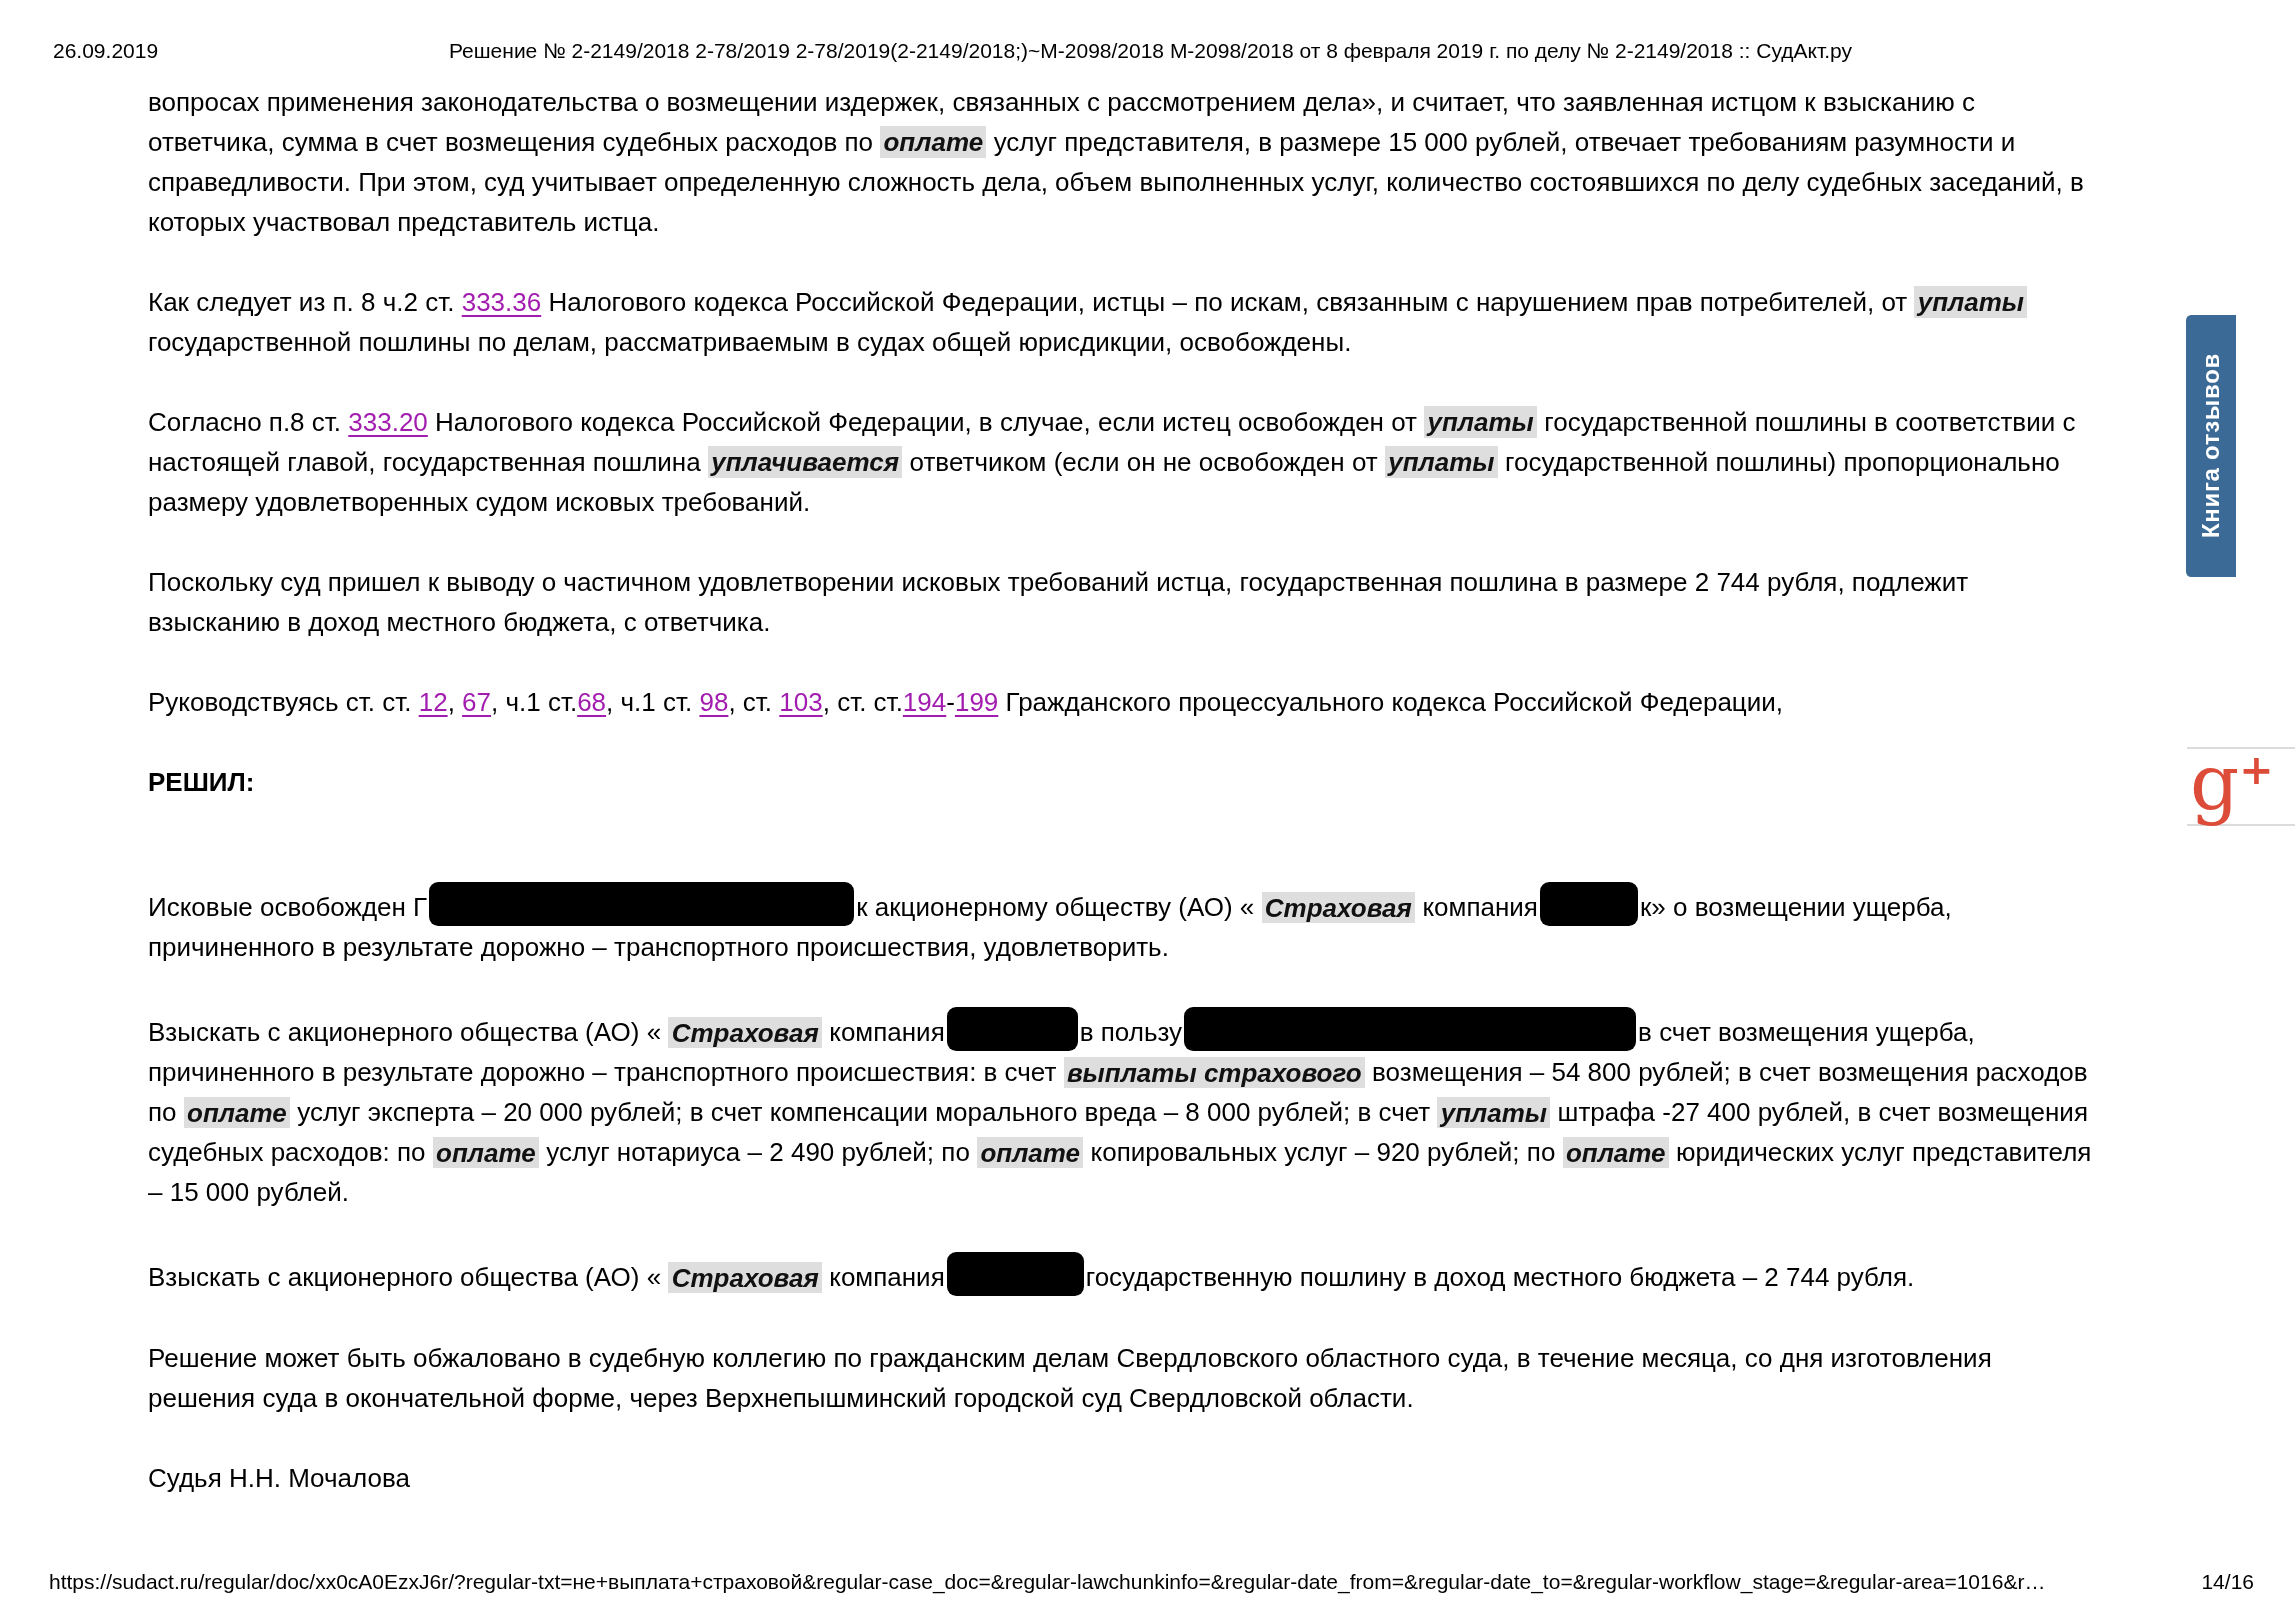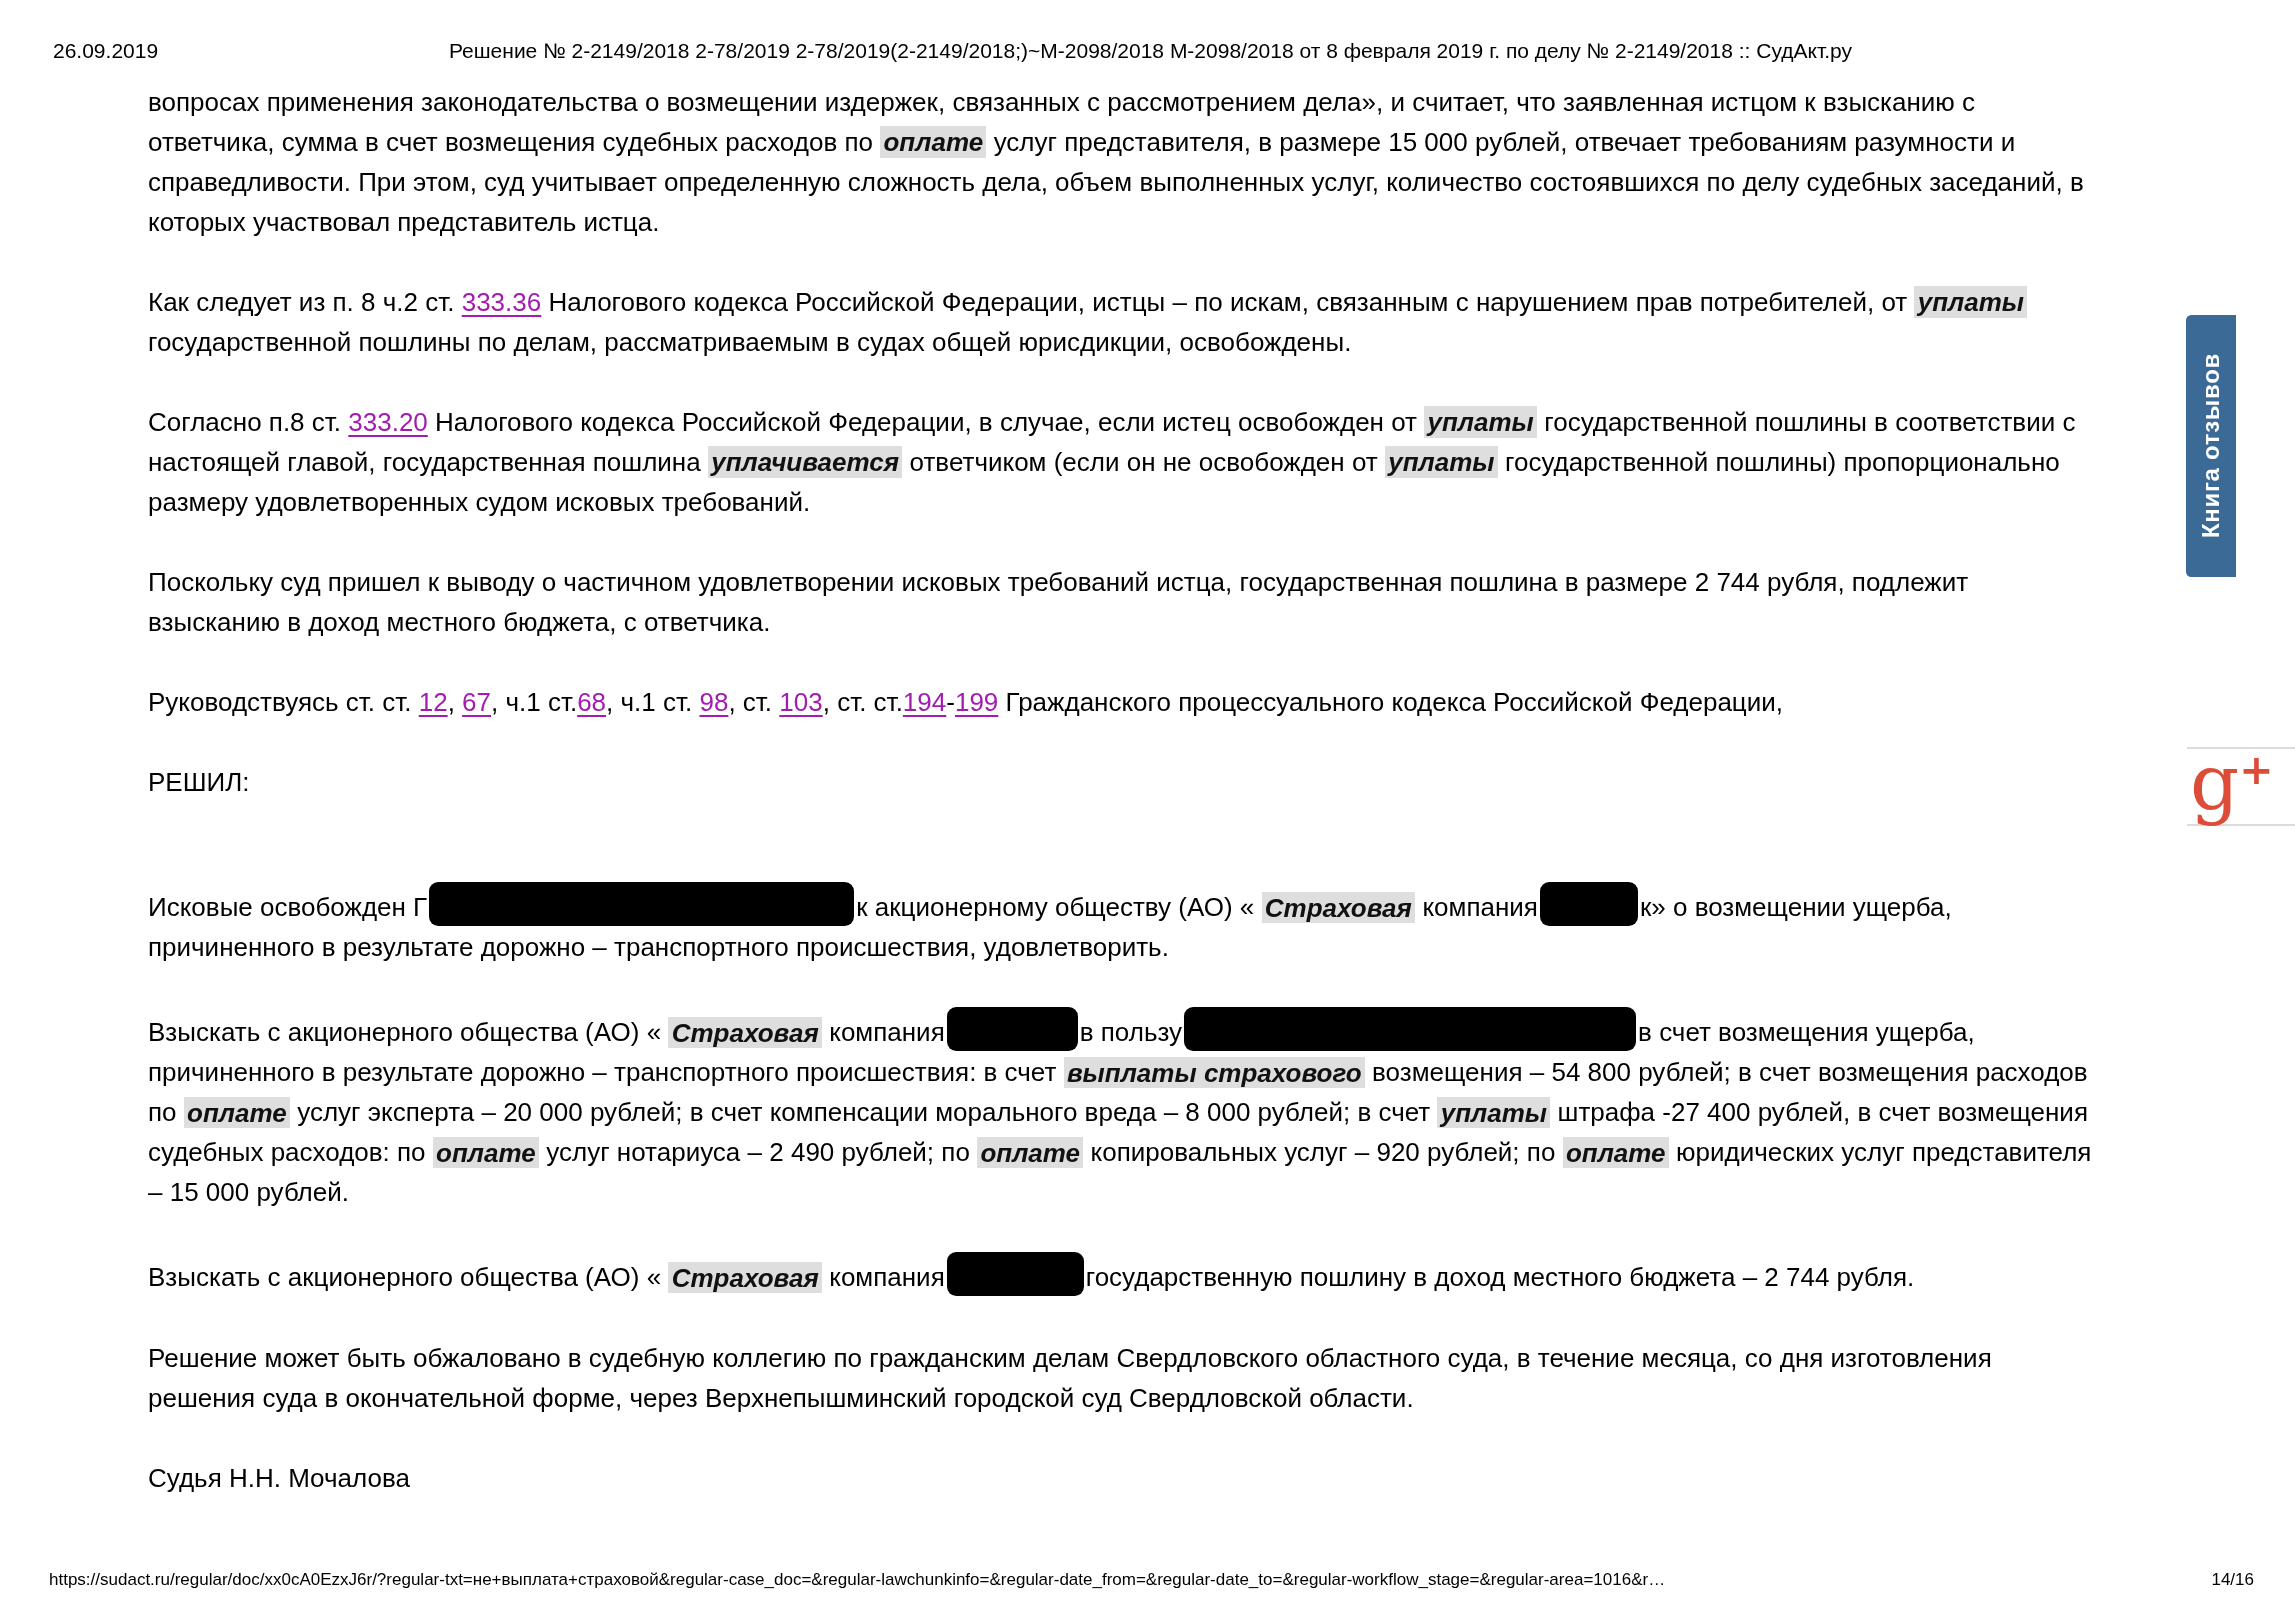--- a/index.html
+++ b/index.html
@@ -9,27 +9,27 @@
     height: 1622px;
     background: #ffffff;
     font-family: "Liberation Sans", sans-serif;
     color: #000;
     overflow: hidden;
   }
   
   .print-header { position: absolute; left: 49px; right: 43px; top: 39px; height: 29px; font-size: 21px; }
   .pdate  { position: absolute; left: 4px; top: 0; white-space: nowrap; }
   .ptitle { position: absolute; left: 0; right: 0; top: 0; text-align: center; white-space: nowrap; }
-  .print-footer { position: absolute; left: 49px; right: 41px; top: 1570px; font-size: 17px; display: flex; justify-content: space-between; align-items: baseline; }
+  .print-footer { position: absolute; left: 49px; right: 41px; top: 1570px; font-size: 21px; display: flex; justify-content: space-between; align-items: baseline; }
   .furl { white-space: nowrap; overflow: hidden; max-width: 2120px; }
   .fpage { white-space: nowrap; margin-left: 29px; }
   
   .doc { position: absolute; left: 148px; top: 82px; width: 1953px; }
   .doc p { font-size: 26px; line-height: 40px; margin: 0 0 40px 0; text-align: left; }
-  .ruling { font-weight: 400; text-align: center; margin: 0 0 80px 0 !important; }
+  .ruling { font-weight: 700; text-align: center; margin: 0 0 80px 0 !important; }
   .hl { font-weight: 700; background: #dedede; color: #111; padding: 0.7px 3.3px; font-style: italic; }
   .doclink { color: #a21caf; text-decoration: underline; text-underline-offset: 3.9px; }
   .redact { display: inline-block; background: #000; height: 44px; border-radius: 9.2px; vertical-align: -9.8px; margin: 0 2px; }
   .sig { margin-bottom: 0 !important; }
   
   .feedback-tab {
     position: absolute; top: 315px; right: 59px; width: 50px; height: 262px;
     background: #3a6a95; border-radius: 5.2px 0 0 5.2px;
     display: flex; align-items: center; justify-content: center;
   }

